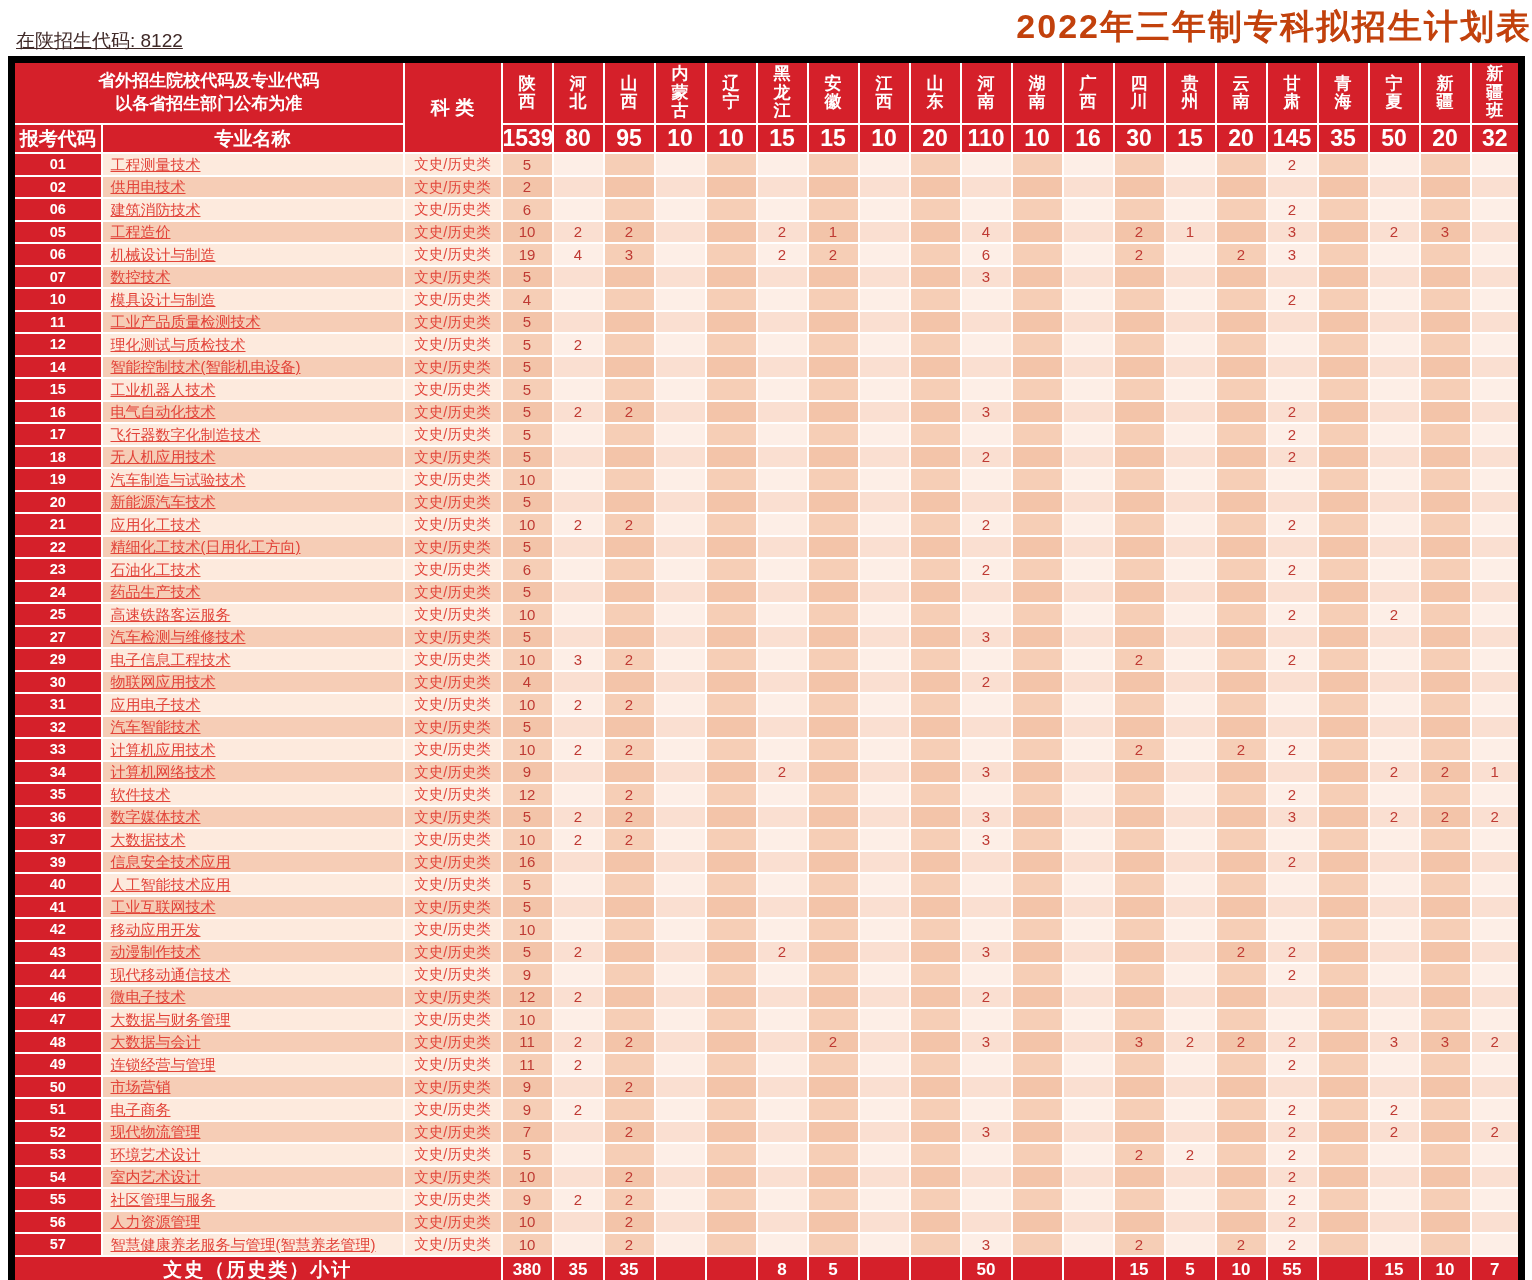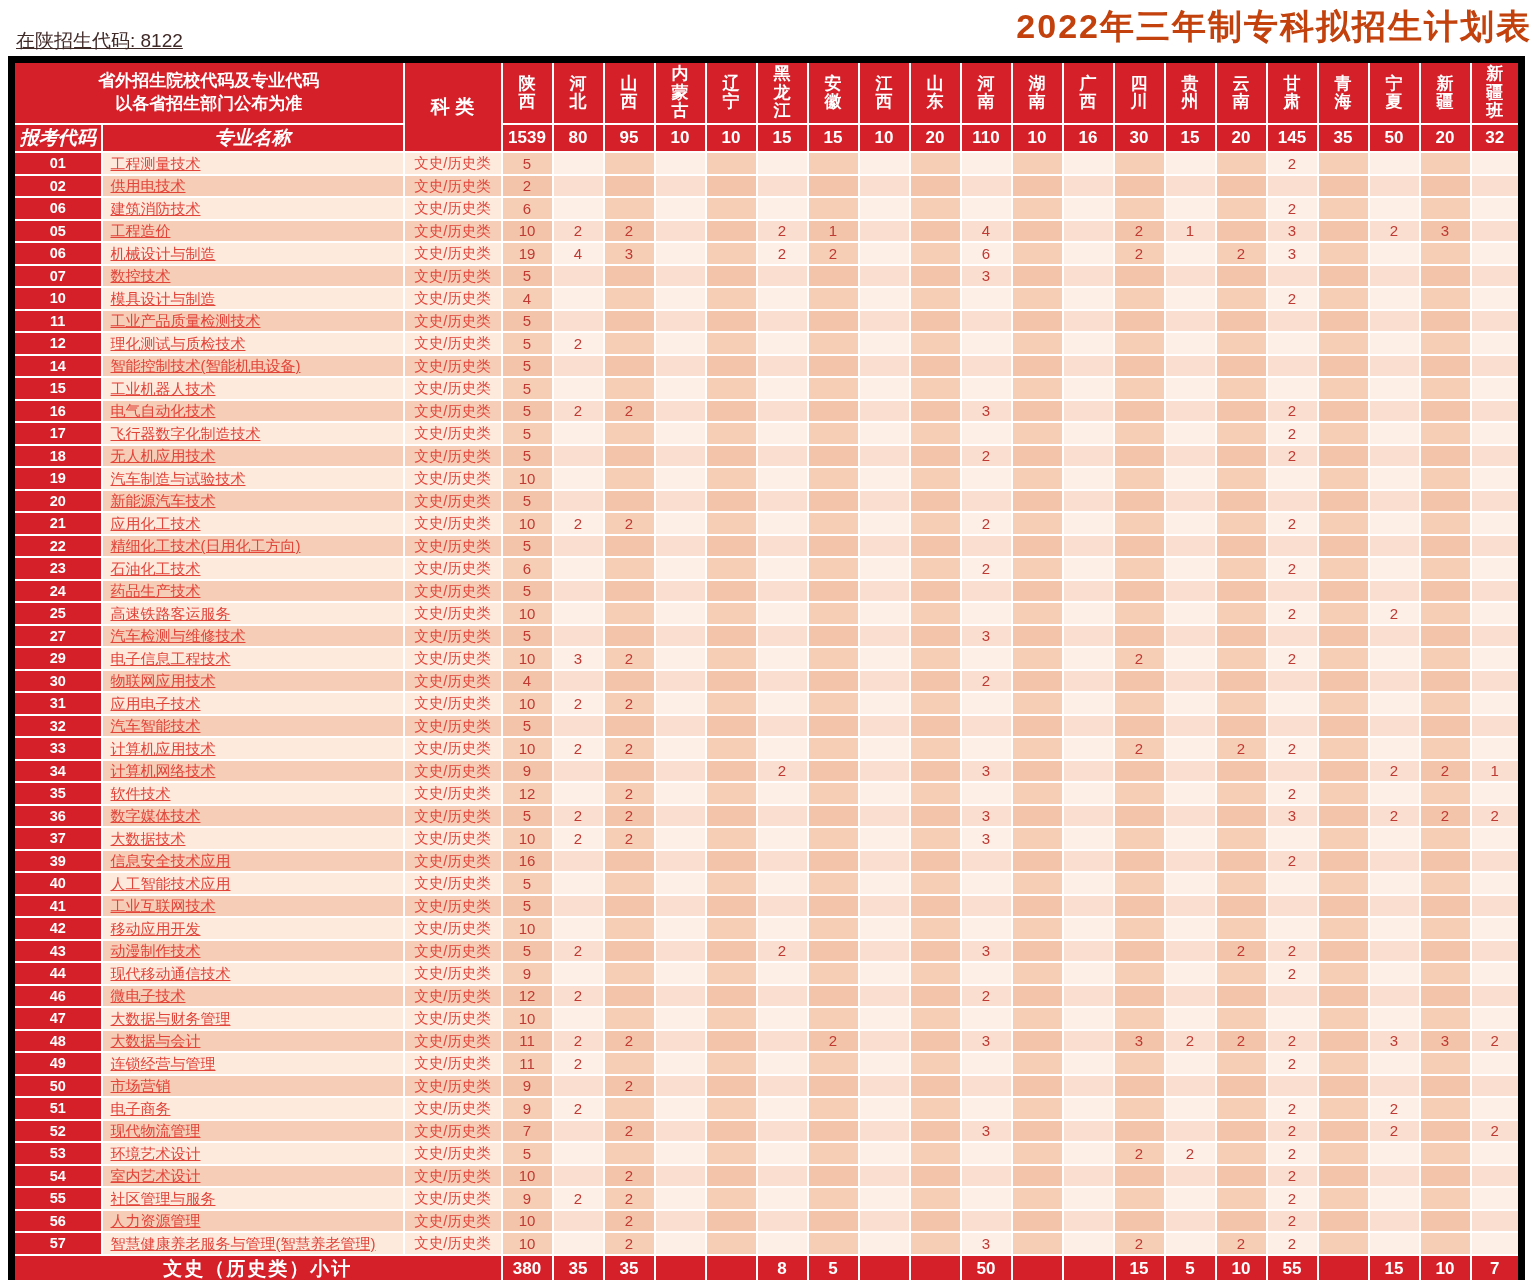--- a/index.html
+++ b/index.html
@@ -16,23 +16,23 @@
     position:absolute;left:16px;bottom:2px;font-size:19px;color:#402a28;text-decoration:underline;
   }
   table.plan{
     border-collapse:collapse;table-layout:fixed;width:1516px;margin:0 8px;
     border:7px solid #000000;
   }
   th,td{border:2px solid #ffffff;padding:0;text-align:center;overflow:hidden;vertical-align:middle;}
   thead th{background:#d5202a;color:#ffffff;font-weight:bold;}
   .note-cell{height:60px;font-size:17px;line-height:1.35;white-space:pre-line;}
   .subject-hdr{font-size:19px;}
-  .code-hdr,.major-hdr{height:26px;font-size:19px;font-style:italic;}
+  .code-hdr,.major-hdr{height:26px;font-size:19px;}
   .vstack{display:block;width:1.15em;margin:0 auto;word-break:break-all;line-height:1.08;font-size:17px;}
-  .total{font-size:17px;height:26px;}
+  .total{font-size:23px;height:26px;}
   tbody td{height:20.5px;font-size:15px;line-height:1;}
   td.code{background:#d5202a;color:#ffffff;font-size:14.5px;font-weight:bold;}
   td.major{text-align:left;padding-left:8px;color:#e2443a;text-decoration:underline;}
   td.cat{color:#e2443a;font-size:14.5px;}
   td.num{color:#bf3a33;}
   tbody tr:nth-child(odd) .major,tbody tr:nth-child(odd) .cat{background:#fdeadd;}
   tbody tr:nth-child(even) .major,tbody tr:nth-child(even) .cat{background:#f6cdb6;}
   tbody tr:nth-child(odd) .num{background:#fdeee6;}
   tbody tr:nth-child(odd) .num:nth-child(even){background:#f6ceb6;}
   tbody tr:nth-child(even) .num{background:#fadfd1;}

